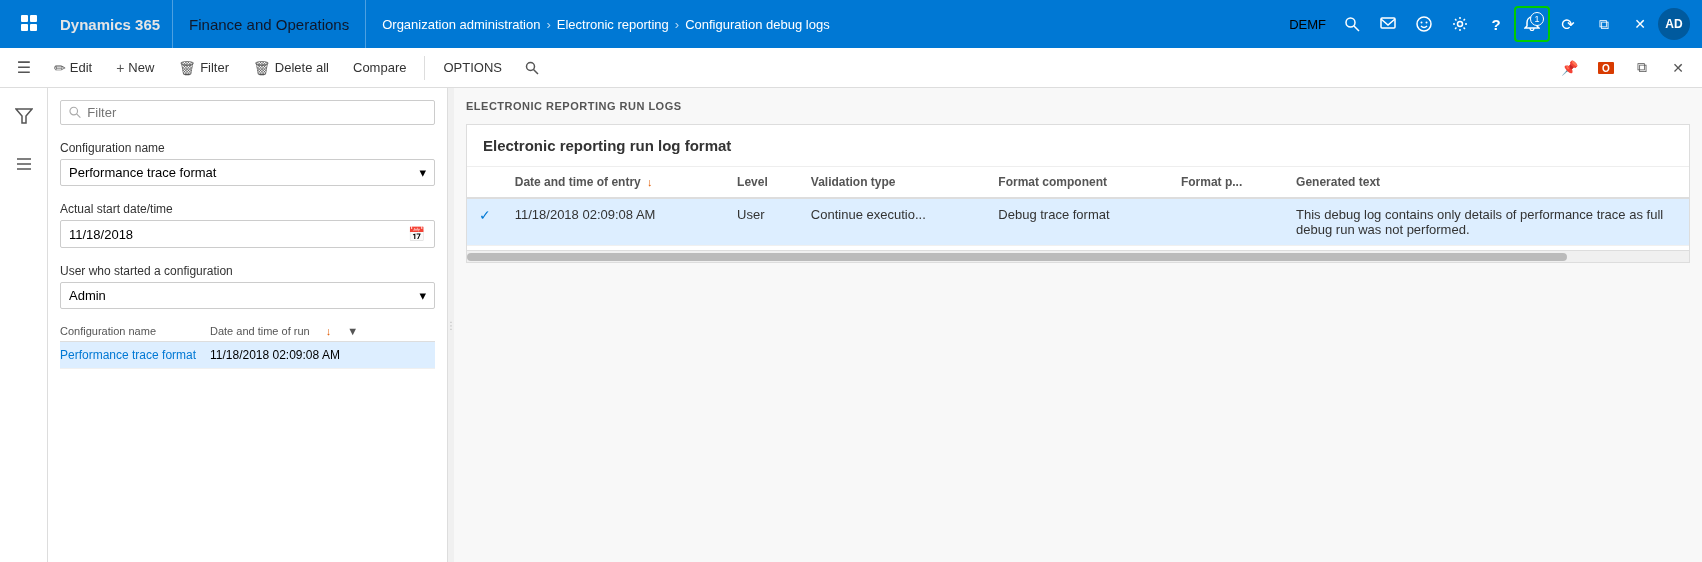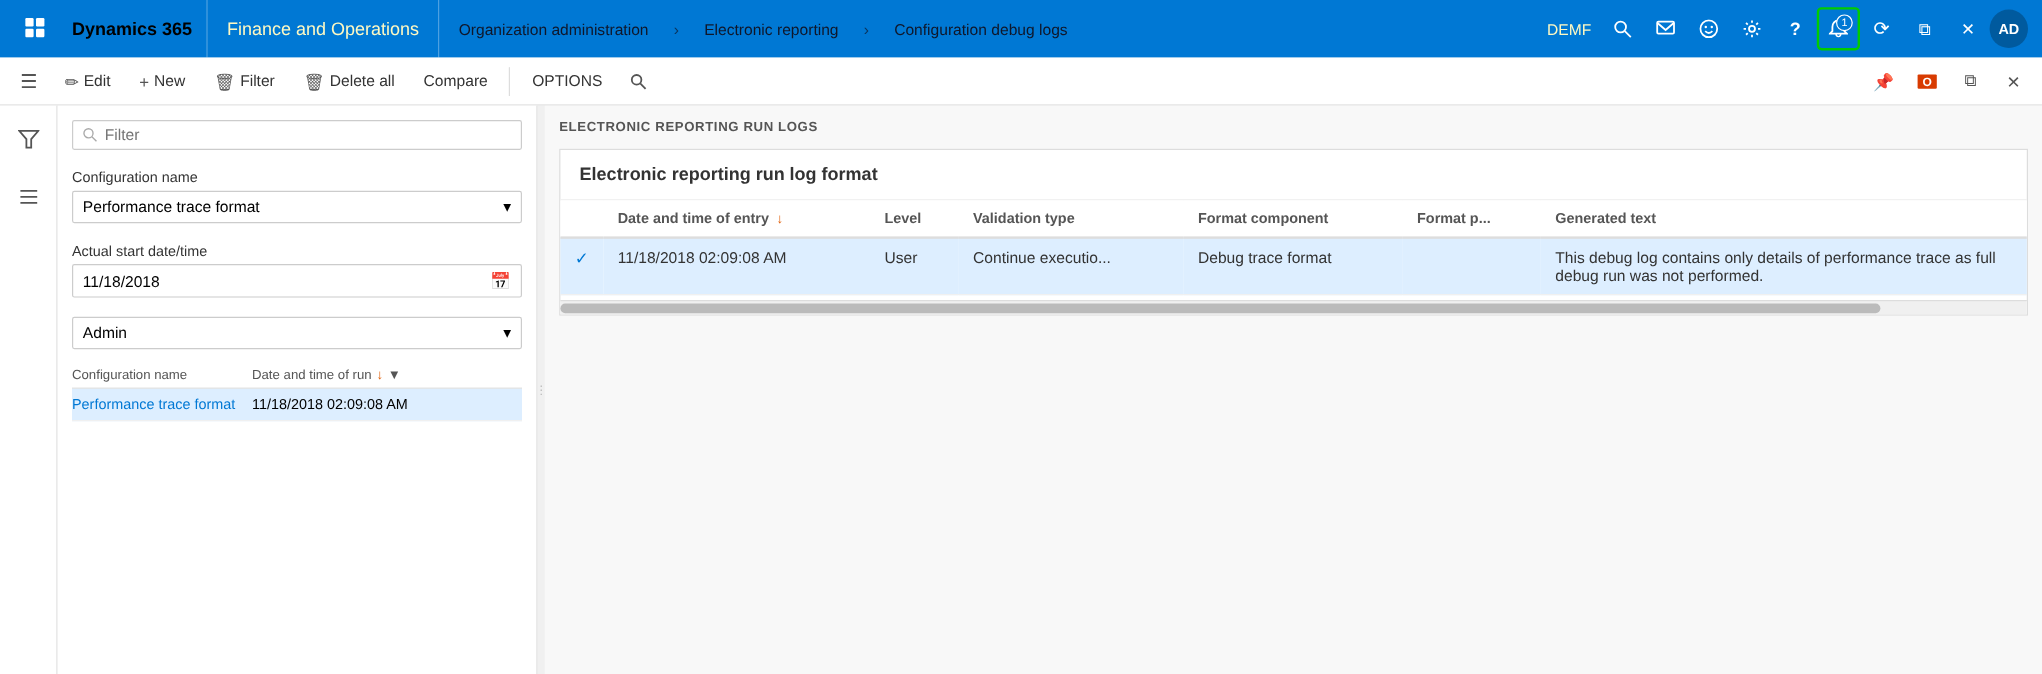--- a/index.html
+++ b/index.html
@@ -10,32 +10,32 @@
       display: flex;
       align-items: center;
       background: #1a1a2e;
       background: #0078d4;
       height: 48px;
       color: white;
       padding: 0 12px;
       gap: 0;
     }
     .top-nav .brand-dynamics {
-      font-size: 15px; font-weight: 600; color: #000000;
+      font-size: 15px; font-weight: 600; color: #e5e5e5;
       padding: 0 12px; border-right: 1px solid rgba(255,255,255,0.3);
       height: 48px; display: flex; align-items: center;
     }
     .top-nav .brand-finance {
-      font-size: 15px; color: #fef9c3;
+      font-size: 15px; color: #0f172a;
       padding: 0 16px; border-right: 1px solid rgba(255,255,255,0.3);
       height: 48px; display: flex; align-items: center;
     }
     .top-nav .breadcrumb {
-      display: flex; align-items: center; gap: 21px;
-      color: #0f172a; font-size: 13px; flex: 1;
+      display: flex; align-items: center; gap: 6px;
+      color: #ffffff; font-size: 13px; flex: 1;
       padding-left: 16px;
     }
     .top-nav .breadcrumb span { cursor: pointer; }
     .top-nav .breadcrumb .sep { opacity: 0.7; }
     .nav-icon-btn {
       width: 36px; height: 36px;
       display: flex; align-items: center; justify-content: center;
       color: white; cursor: pointer; border-radius: 2px;
       font-size: 16px; position: relative;
     }
@@ -44,21 +44,21 @@
       border-radius: 4px;
     }
     .nav-icon-btn .badge {
       position: absolute; top: 4px; right: 4px;
       background: #0078d4; color: white; border-radius: 50%;
       width: 14px; height: 14px; font-size: 9px;
       display: flex; align-items: center; justify-content: center;
       border: 1px solid white;
     }
     .demf-label {
-      color: #fef9c3; font-size: 13px; margin-right: 8px;
+      color: #000000; font-size: 13px; margin-right: 8px;
     }
     .ad-avatar {
       width: 32px; height: 32px; border-radius: 50%;
       background: #005a9e; color: white;
       display: flex; align-items: center; justify-content: center;
       font-size: 12px; font-weight: 600; cursor: pointer;
     }
 
     
     .toolbar {
@@ -143,21 +143,21 @@
     }
     .form-input-with-icon .cal-icon { color: #555; font-size: 14px; cursor: pointer; }
 
     
     .filter-grid { margin-top: 8px; }
     .filter-grid-header {
       display: flex; gap: 0; border-bottom: 1px solid #ddd;
       font-size: 11px; color: #555; padding-bottom: 4px;
     }
     .filter-grid-header .col1 { flex: 0 0 150px; }
-    .filter-grid-header .col2 { flex: 0 0 180px; display: flex; align-items: center; gap: 4px; }
+    .filter-grid-header .col2 { flex: 0 0 180px; display: flex; align-items: center; gap: 16px; }
     .filter-grid-row {
       display: flex; gap: 0; padding: 6px 0;
       border-bottom: 1px solid #f0f0f0; cursor: pointer;
     }
     .filter-grid-row.selected { background: #ddeeff; }
     .filter-grid-row .col1 { flex: 0 0 150px; color: #0078d4; font-size: 12px; }
     .filter-grid-row .col2 { flex: 0 0 180px; font-size: 12px; }
 
     
     .resize-handle {
@@ -361,20 +361,21 @@
 
     <div class="form-group">
       <label class="form-label">Actual start date/time</label>
       <div class="form-input-with-icon">
         <input type="text" style="width: 100%;" value="11/18/2018">
         <span class="cal-icon">📅</span>
       </div>
     </div>
 
     <div class="form-group">
+      <label class="form-label">User who started a configuration</label>
       <div class="form-dropdown">
         <span>Admin</span>
         <span>▾</span>
       </div>
     </div>
 
     <div class="filter-grid">
       <div class="filter-grid-header">
         <div class="col1">Configuration name</div>
         <div class="col2">

